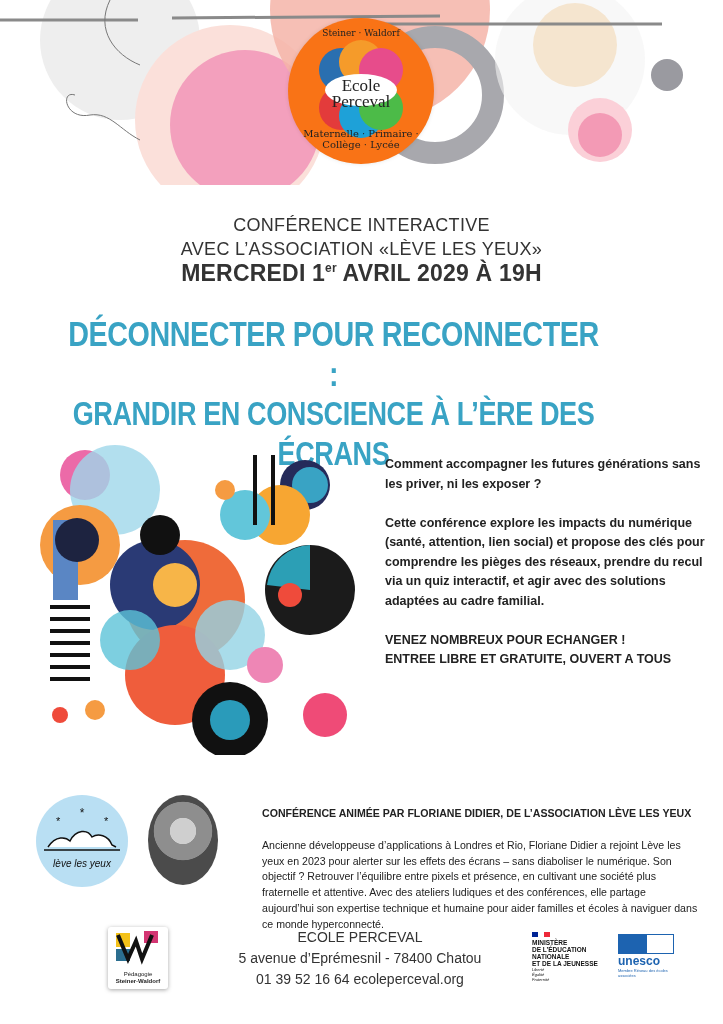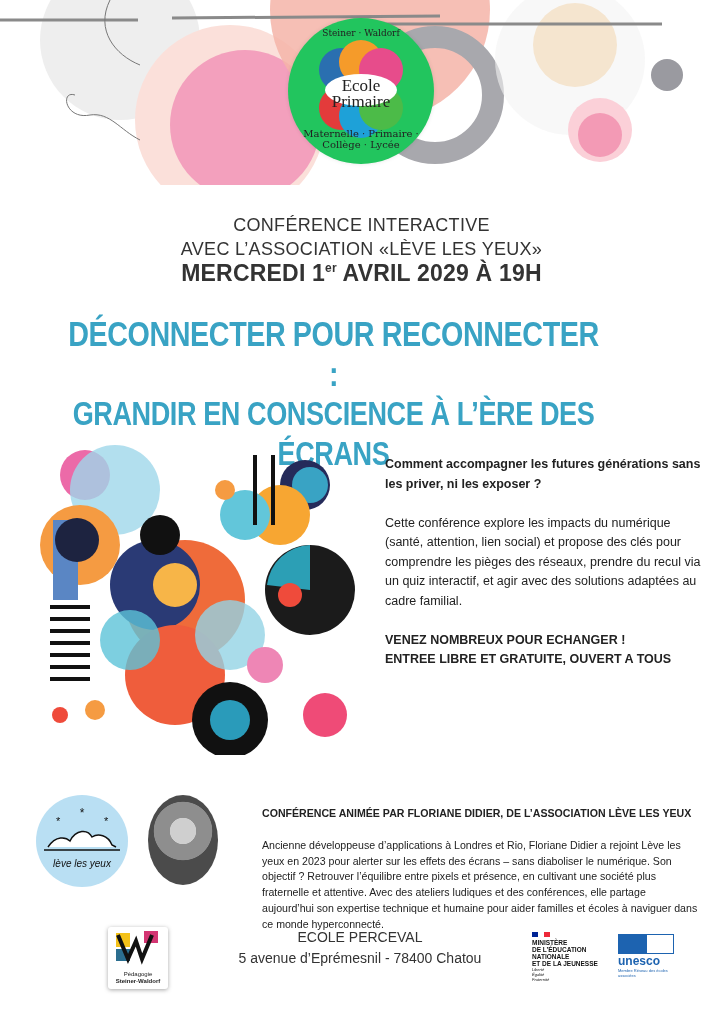--- a/index.html
+++ b/index.html
@@ -1,20 +1,20 @@
 <!DOCTYPE html>
 <html><head>
 <meta charset="utf-8">
 <style>
   html, body { margin:0; padding:0; }
   body { width:723px; height:1024px; background:#ffffff; position:relative; overflow:hidden; font-family:"Liberation Sans", sans-serif; color:#2b2b2b; }
   .abs { position:absolute; }
   
   .header { position:absolute; left:0; top:0; width:723px; height:185px; overflow:hidden; }
-  .logo-wrap { position:absolute; left:288px; top:18px; width:146px; height:146px; border-radius:50%; background:#22c55e; box-shadow:0 0 4px rgba(0,0,0,0.1); }
+  .logo-wrap { position:absolute; left:288px; top:18px; width:146px; height:146px; border-radius:50%; background:#f97316; box-shadow:0 0 4px rgba(0,0,0,0.1); }
   .logo-text-top { position:absolute; top:10px; left:0; width:100%; text-align:center; font-family:"DejaVu Serif", serif; font-size:9px; color:#222; }
   .logo-name { position:absolute; top:60px; left:0; width:100%; text-align:center; font-family:"Liberation Serif", serif; font-size:17px; line-height:16px; color:#222; }
   .logo-text-bottom { position:absolute; bottom:14px; left:0; width:100%; text-align:center; font-family:"DejaVu Serif", serif; font-size:10px; color:#222; }
   .subtitle { position:absolute; top:193px; left:0; width:723px; text-align:center; font-size:18px; line-height:24px; color:#333; letter-spacing:0.3px;margin-top:20px; }
   .date { position:absolute; top:260px; left:0; width:723px; text-align:center; font-size:23px; font-weight:bold; color:#333; letter-spacing:0.2px; }
   .date sup { font-size:12px; }
   .title { position:absolute; top:314px; left:0; width:667px; text-align:center; color:#39a3c4; font-family:"Liberation Sans", sans-serif; font-weight:bold; font-stretch:condensed; }
   .title .l1 { font-size:35px; line-height:40px; transform:scaleX(0.82); display:block; letter-spacing:-0.5px; }
   .title .l2 { font-size:33px; line-height:40px; transform:scaleX(0.82); display:block; letter-spacing:-0.5px; }
   .art { position:absolute; left:35px; top:445px; width:320px; height:310px; }
@@ -59,21 +59,21 @@
       <circle cx="30" cy="30" r="22" fill="#2a6fb0"></circle>
       <circle cx="50" cy="22" r="22" fill="#f59b2a"></circle>
       <circle cx="70" cy="30" r="22" fill="#e74c8b"></circle>
       <circle cx="30" cy="68" r="22" fill="#e33b3b"></circle>
       <circle cx="50" cy="76" r="22" fill="#1ea1d8"></circle>
       <circle cx="70" cy="68" r="22" fill="#4cbb48"></circle>
       <ellipse cx="50" cy="50" rx="36" ry="16" fill="#fff"></ellipse>
     </svg>
     <div class="logo-name">
       <span>Ecole</span><br>
-      <span>Primaire</span>
+      <span>Perceval</span>
     </div>
     <div class="logo-text-bottom">Maternelle · Primaire · Collège · Lycée</div>
   </div>
 </div>
 
 <div class="subtitle">
   <div>CONFÉRENCE INTERACTIVE</div>
   <div>AVEC L’ASSOCIATION «LÈVE LES YEUX»</div>
 </div>
 
@@ -122,21 +122,21 @@
       <rect x="15" y="196" width="40" height="4"></rect>
       <rect x="15" y="208" width="40" height="4"></rect>
       <rect x="15" y="220" width="40" height="4"></rect>
       <rect x="15" y="232" width="40" height="4"></rect>
     </g>
 </svg>
 
 <div class="desc">
   <p class="b">Comment accompagner les futures générations sans les priver, ni les exposer ?</p>
   <div class="gap"></div>
-  <p class="b" style="font-weight:400">Cette conférence explore les impacts du numérique (santé, attention, lien social) et propose des clés pour comprendre les pièges des réseaux, prendre du recul via un quiz interactif, et agir avec des solutions adaptées au cadre familial.</p>
+  <p class="b" style="font-weight:700">Cette conférence explore les impacts du numérique (santé, attention, lien social) et propose des clés pour comprendre les pièges des réseaux, prendre du recul via un quiz interactif, et agir avec des solutions adaptées au cadre familial.</p>
   <div class="gap"></div>
   <p class="b">VENEZ NOMBREUX POUR ECHANGER !</p>
   <p class="b">ENTREE LIBRE ET GRATUITE, OUVERT A TOUS</p>
 </div>
 
 <div class="speaker-logo">
   <svg width="92" height="92">
     <text x="46" y="22" font-size="12" text-anchor="middle" fill="#111">*</text>
     <text x="20" y="30" font-size="11" fill="#111">*</text>
     <text x="68" y="30" font-size="11" fill="#111">*</text>
@@ -160,20 +160,21 @@
   </svg>
   <div style="text-align:center;font-size:6px;line-height:7px;color:#222">
     <div>Pédagogie</div>
     <div style="font-weight:bold">Steiner-Waldorf</div>
   </div>
 </div>
 
 <div class="contact">
   <div>ECOLE PERCEVAL</div>
   <div>5 avenue d’Eprémesnil - 78400 Chatou</div>
+  <div>01 39 52 16 64 ecoleperceval.org</div>
 </div>
 
 <div class="min-logo">
   <div style="display:flex;margin-bottom:2px">
     <span style="width:6px;height:5px;background:#002395"></span>
       <span style="width:6px;height:5px;background:#fff"></span>
       <span style="width:6px;height:5px;background:#ed2939"></span>
   </div>
   <div>MINISTÈRE</div>
   <div>DE L’ÉDUCATION</div>

